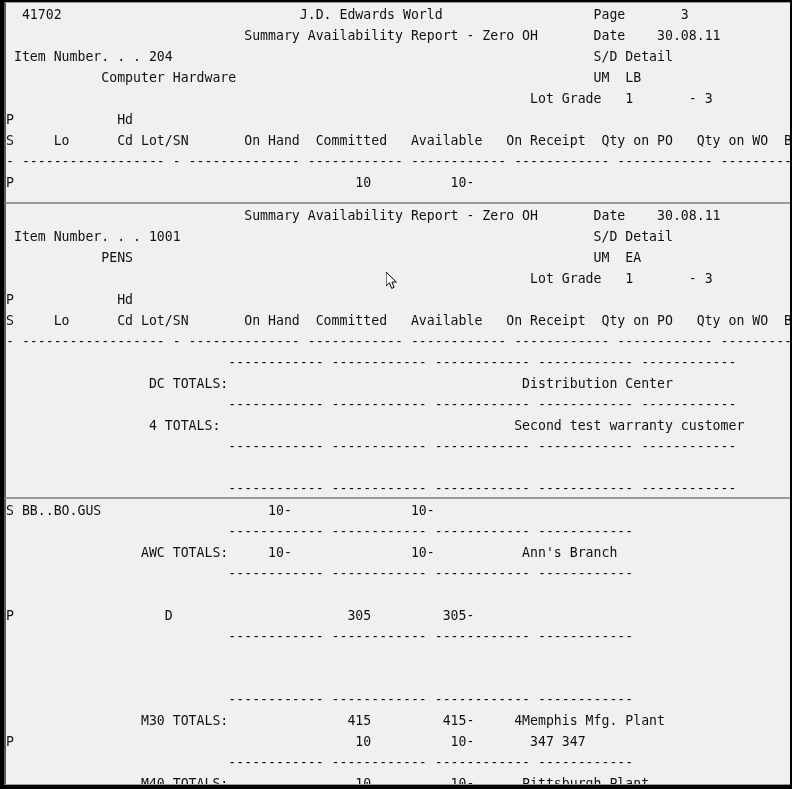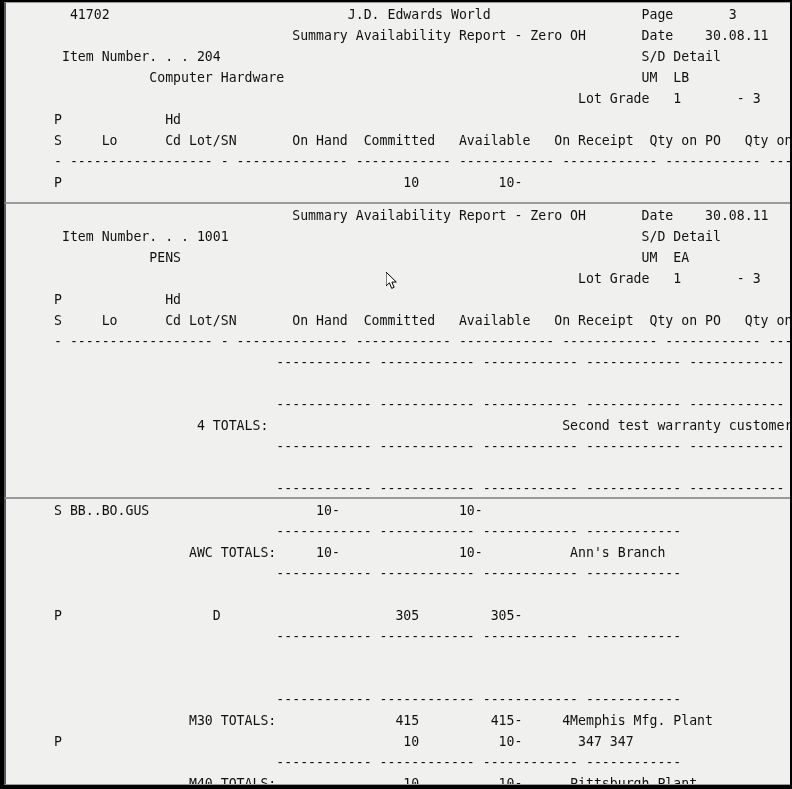--- a/index.html
+++ b/index.html
@@ -31,21 +31,20 @@
   
   .ln{
     position:absolute;
     left:0;
     white-space:pre;
     font-family:"DejaVu Sans Mono","Liberation Mono",monospace;
     font-size:13.2px;
     line-height:21px;
     letter-spacing:0px;
     color:#111111;
-    margin-left:48px;
     -webkit-font-smoothing:none;
   }
   .ln span{white-space:pre;}
   
   #cursor{
     position:absolute;
     width:12px;height:19px;
     pointer-events:none;
   }
 </style>
@@ -91,20 +90,21 @@
 
       <div class="ln" style="top:64px"><span>                                                                  Lot Grade   1       - 3</span></div>
 
       <div class="ln" style="top:85px"><span>P             Hd</span></div>
 
       <div class="ln" style="top:106px"><span>S     Lo      Cd Lot/SN       On Hand  Committed   Available   On Receipt  Qty on PO   Qty on WO  Backorder</span></div>
 
       <div class="ln" style="top:127px"><span>- ------------------ - -------------- ------------ ------------ ------------ ------------ ------------ ------------ -----------</span></div>
 
       <div class="ln" style="top:148px"><span>                            ------------ ------------ ------------ ------------ ------------</span></div>
+      <div class="ln" style="top:169px"><span>                  DC TOTALS:                                     Distribution Center</span></div>
 
       <div class="ln" style="top:190px"><span>                            ------------ ------------ ------------ ------------ ------------</span></div>
       <div class="ln" style="top:211px"><span>                  4 TOTALS:                                     Second test warranty customer</span></div>
 
       <div class="ln" style="top:232px"><span>                            ------------ ------------ ------------ ------------ ------------</span></div>
 
       <div class="ln" style="top:274px"><span>                            ------------ ------------ ------------ ------------ ------------</span></div>
 
     </div>
   </div>

